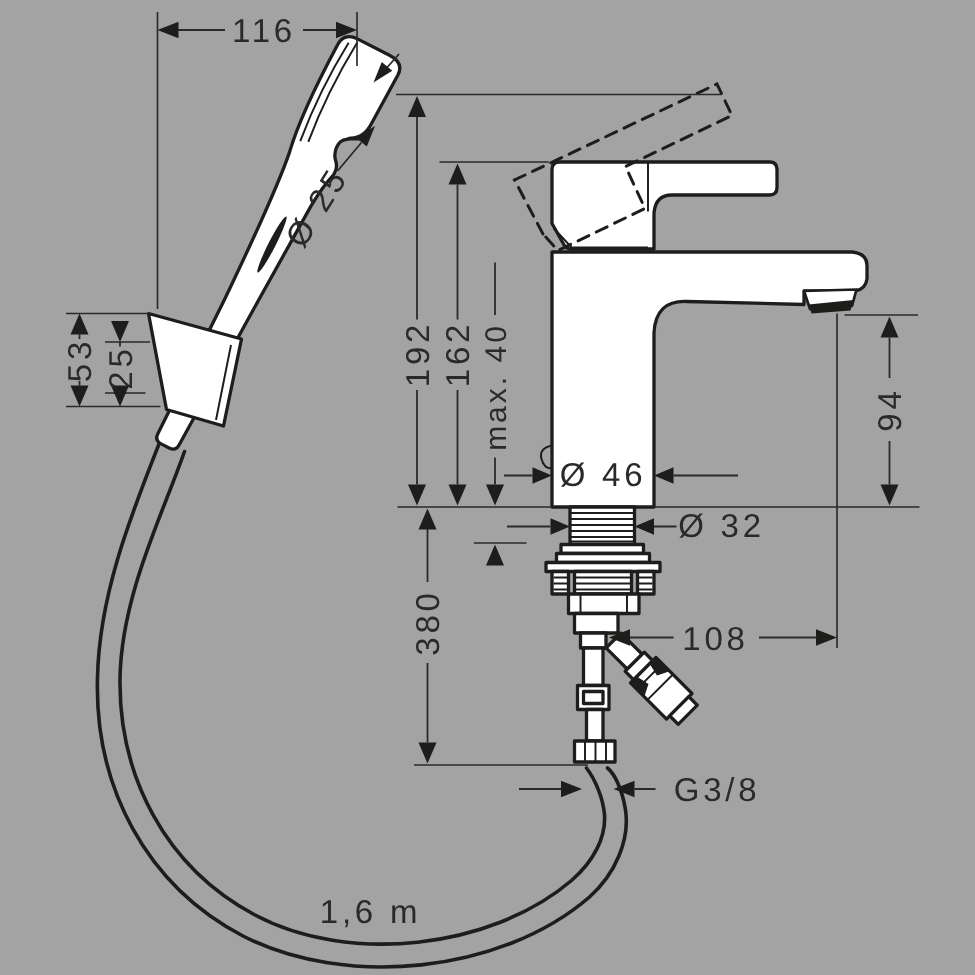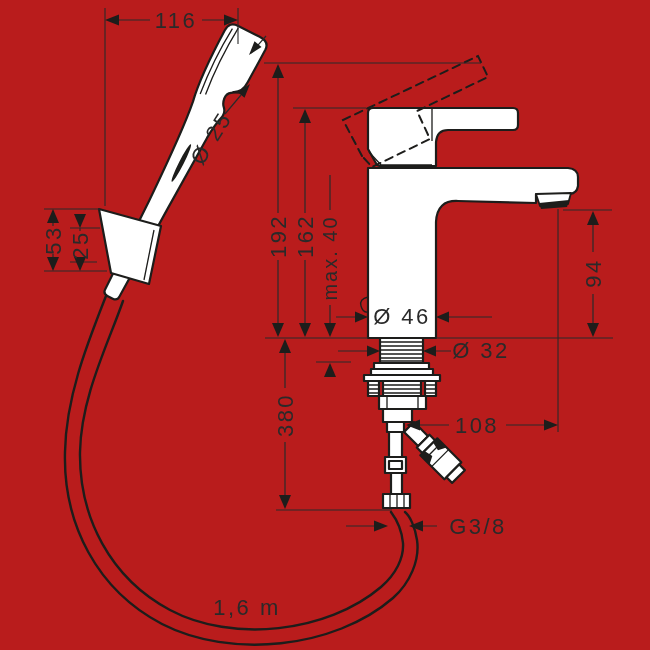--- a/index.html
+++ b/index.html
@@ -1,16 +1,16 @@
 <!DOCTYPE html>
 <html><head>
 <meta charset="utf-8">
 <style>
   html,body{margin:0;padding:0;background:#ffffff;}
-  .canvas{position:relative;width:650px;height:650px;background:#b91c1c;overflow:hidden;
+  .canvas{position:relative;width:650px;height:650px;background:#a3a3a3;overflow:hidden;
           font-family:"Liberation Sans", sans-serif;}
   svg{position:absolute;left:0;top:0;}
   .outline{fill:#ffffff;stroke:#1d1d1b;stroke-width:2.2;stroke-linejoin:round;stroke-linecap:round;}
   .stroke{fill:none;stroke:#1d1d1b;stroke-width:2.2;stroke-linejoin:round;stroke-linecap:round;}
   .thin{fill:none;stroke:#1d1d1b;stroke-width:1.3;}
   .dash{fill:none;stroke:#1d1d1b;stroke-width:2;stroke-dasharray:8 5.5;stroke-linecap:round;}
   .dim{fill:none;stroke:#2a2a2a;stroke-width:1.2;}
   .ext{fill:none;stroke:#2a2a2a;stroke-width:1.1;}
   .arr{fill:#1d1d1b;stroke:none;}
   .dark{fill:#1d1d1b;stroke:none;}

